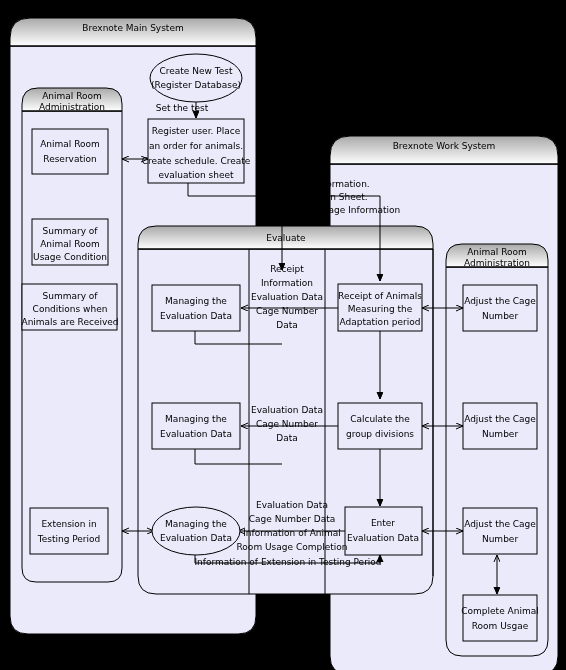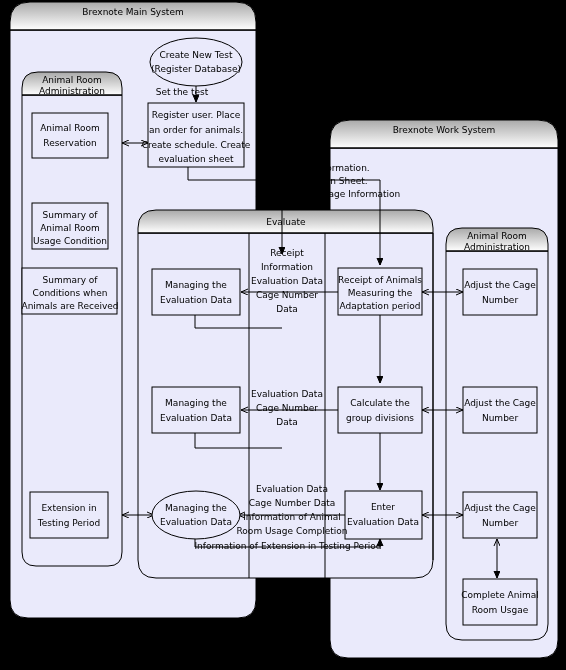--- a/index.html
+++ b/index.html
@@ -9,21 +9,21 @@
   }
   body {
     width: 566px;
     height: 670px;
     position: relative;
     overflow: hidden;
     font-family: "DejaVu Sans", "Liberation Sans", sans-serif;
   }
   #canvas {
     position: absolute;
-    left: 0; top: 0;
+    left: 0; top: 16px;
     width: 566px;
     height: 594px;
     text-decoration: underline;
   }
   svg { display: block; }
   .lane-body { fill: #eaeafb; stroke: #000000; stroke-width: 1; }
   .lane-tab   { stroke: #000000; stroke-width: 1; }
   .node-box   { fill: #eaeafb; stroke: #000000; stroke-width: 1; }
   .node-ell   { fill: #eaeafb; stroke: #000000; stroke-width: 1; }
   .conn       { stroke: #000000; stroke-width: 1; fill: none; }

